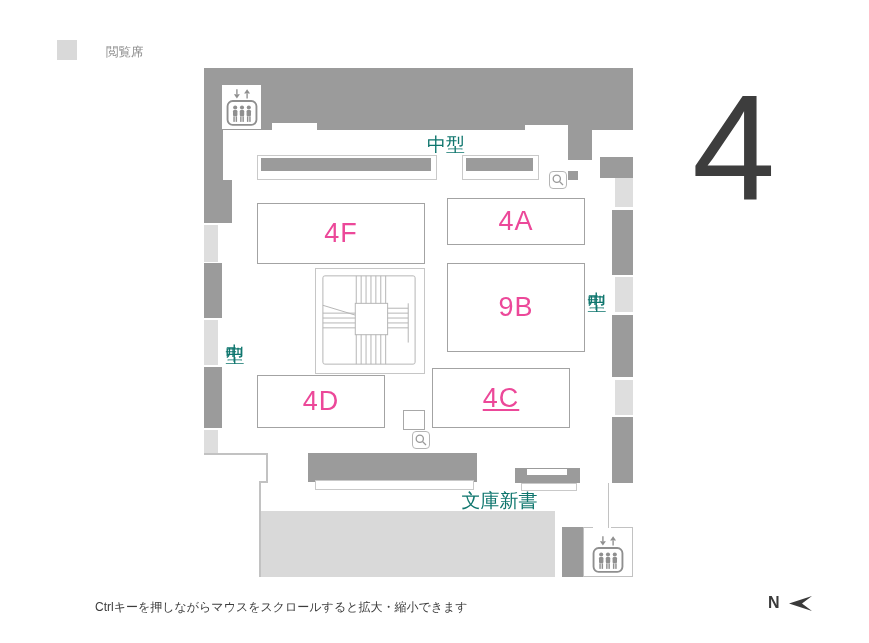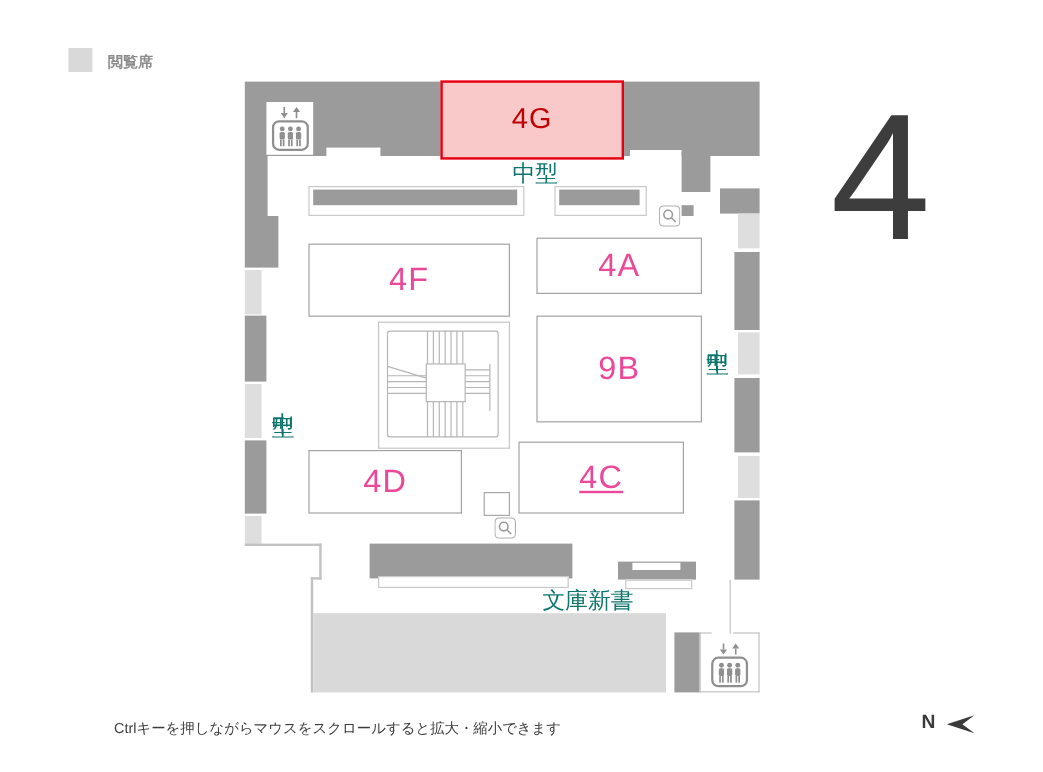--- a/index.html
+++ b/index.html
@@ -22,21 +22,21 @@
   .legend-label{color:#8c8c8c;font-size:12.5px;}
   .compass{color:#3a3a3a;font-size:16px;font-weight:bold;display:flex;align-items:center;gap:7px;}
   svg{display:block;}
 </style>
 </head>
 <body>
 
 <div id="app">
 
   <div class="abs" style="left:57px;top:40px;width:20px;height:20px;background:#d9d9d9;"></div>
-  <div class="abs legend-label" style="left:90px;top:44px;font-weight:bold;">閲覧席</div>
+  <div class="abs legend-label" style="left:106px;top:44px;">閲覧席</div>
 
   <div class="abs" style="left:0;top:0;width:869px;height:643px;">
 
     <div class="abs band" style="left:204px;top:68px;width:429px;height:62px;"></div>
     <div class="abs" style="left:272px;top:123px;width:45px;height:7px;background:#fff;"></div>
     <div class="abs" style="left:525px;top:125px;width:43px;height:12px;background:#fff;"></div>
     <div class="abs band" style="left:568px;top:127px;width:24px;height:33px;"></div>
     <div class="abs band" style="left:600px;top:157px;width:33px;height:21px;"></div>
     <div class="abs band" style="left:204px;top:130px;width:19px;height:50px;"></div>
     <div class="abs band" style="left:204px;top:180px;width:28px;height:43px;"></div>
@@ -62,23 +62,20 @@
               <rect x="20.5" y="34" width="1.7" height="6.5"></rect>
             <circle cx="28" cy="23.5" r="2.4"></circle>
               <rect x="25.4" y="26.5" width="5.2" height="7.5" rx="1.5"></rect>
               <rect x="25.8" y="34" width="1.7" height="6.5"></rect>
               <rect x="28.5" y="34" width="1.7" height="6.5"></rect>
           </g>
         </svg>
       </span>
     </div>
 
-    <div class="abs room room-highlight" style="left:367px;top:67px;width:149px;height:62px;">
-      <span>4G</span>
-    </div>
 
     <div class="abs gray-note" style="left:404px;top:132px;width:84px;text-align:center;">中型</div>
 
     <div class="abs shelf-outer" style="left:257px;top:155px;width:178px;height:23px;"></div>
     <div class="abs shelf-fill" style="left:261px;top:158px;width:170px;height:13px;"></div>
     <div class="abs shelf-outer" style="left:462px;top:155px;width:75px;height:23px;"></div>
     <div class="abs shelf-fill" style="left:466px;top:158px;width:67px;height:13px;"></div>
 
     <div class="abs" style="left:549px;top:171px;">
       <svg width="18" height="18" viewBox="0 0 18 18">
@@ -162,21 +159,21 @@
         <line x1="10.5" y1="10.5" x2="14" y2="14" stroke="#9a9a9a" stroke-width="1.3"></line>
       </svg>
     </div>
 
     <div class="abs shelf-fill" style="left:308px;top:453px;width:169px;height:29px;"></div>
     <div class="abs shelf-outer" style="left:315px;top:480px;width:157px;height:8px;"></div>
     <div class="abs shelf-fill" style="left:515px;top:468px;width:65px;height:15px;"></div>
     <div class="abs" style="left:527px;top:469px;width:40px;height:6px;background:#fff;"></div>
     <div class="abs shelf-outer" style="left:521px;top:483px;width:54px;height:6px;"></div>
 
-    <div class="abs gray-note" style="left:452px;top:488px;width:95px;text-align:left;">文庫新書</div>
+    <div class="abs gray-note" style="left:452px;top:488px;width:95px;text-align:center;">文庫新書</div>
 
     <div class="abs wall" style="left:204px;top:453px;width:64px;height:2px;"></div>
     <div class="abs wall" style="left:266px;top:453px;width:2px;height:30px;"></div>
     <div class="abs wall" style="left:259px;top:481px;width:9px;height:2px;"></div>
     <div class="abs wall" style="left:259px;top:481px;width:2px;height:96px;"></div>
 
     <div class="abs" style="left:261px;top:511px;width:294px;height:66px;background:#d9d9d9;"></div>
 
     <div class="abs wall" style="left:608px;top:483px;width:1px;height:45px;"></div>
     <div class="abs darkseg" style="left:562px;top:527px;width:21px;height:50px;"></div>

